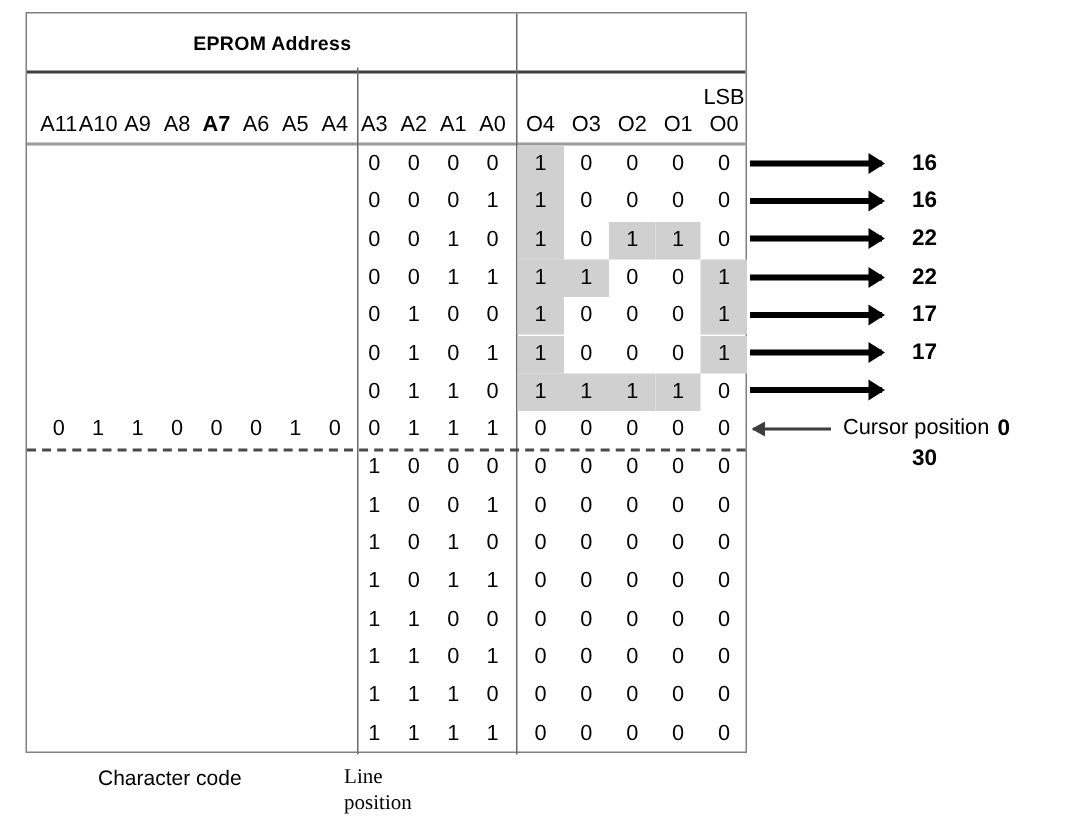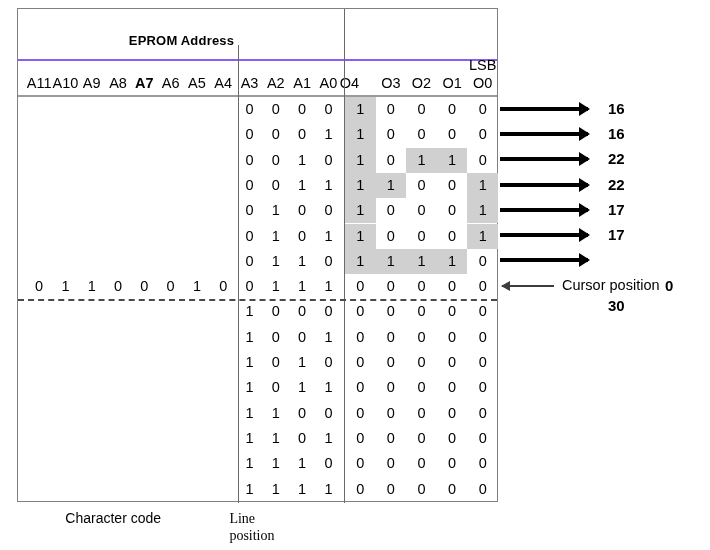--- a/index.html
+++ b/index.html
@@ -23,25 +23,25 @@
     top: 8px;
     width: 481px;
     height: 494px;
     box-sizing: border-box;
     border: 1px solid #808080;
   }
 
   
   .hdr-row1 {
     position: absolute;
-    left: 0; top: 16px;
+    left: 0; top: 4px;
     width: 100%;
     height: 36px;
     box-sizing: border-box;
-    border-bottom: 2px solid #8b5cf6;
+    border-bottom: 2px solid #404040;
   }
   
   .hdr-row2 {
     position: absolute;
     left: 0; top: 36px;
     width: 100%;
     height: 52px;
     box-sizing: border-box;
     border-bottom: 2px solid #9a9a9a;
   }
@@ -196,21 +196,21 @@
       <div class="sig" style="left: 60.6px; width: 26.3px;">A9</div>
       <div class="sig" style="left: 86.9px; width: 26.3px;">A8</div>
       <div class="sig" style="left: 113.2px; width: 26.3px; font-weight: bold;">A7</div>
       <div class="sig" style="left: 139.5px; width: 26.3px;">A6</div>
       <div class="sig" style="left: 165.8px; width: 26.3px;">A5</div>
       <div class="sig" style="left: 192.1px; width: 26.3px;">A4</div>
       <div class="sig" style="left: 218.4px; width: 26.3px;">A3</div>
       <div class="sig" style="left: 244.7px; width: 26.3px;">A2</div>
       <div class="sig" style="left: 271px; width: 26.3px;">A1</div>
       <div class="sig" style="left: 297.3px; width: 26.3px; margin-top: 16px;">A0</div>
-      <div class="sig" style="left: 316px; width: 30.6px;">O4</div>
+      <div class="sig" style="left: 327px; width: 30.6px;">O4</div>
       <div class="sig" style="left: 357.6px; width: 30.6px;">O3</div>
       <div class="sig" style="left: 388.2px; width: 30.6px;">O2</div>
       <div class="sig" style="left: 418.8px; width: 30.6px;">O1</div>
       <div class="sig" style="left: 449.4px; width: 30.6px;">O0</div>
       <div class="lsb-label" style="left: 449.4px; width: 30.6px; bottom: 22px;">LSB</div>
     </div>
 
   <div class="v-div-main"></div>
   <div class="v-div-sub"></div>
 

